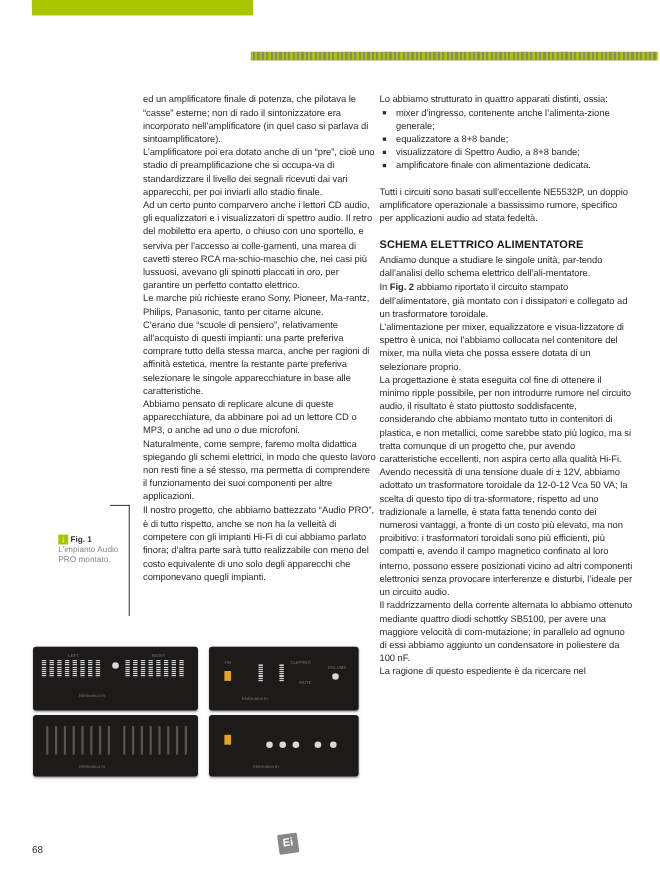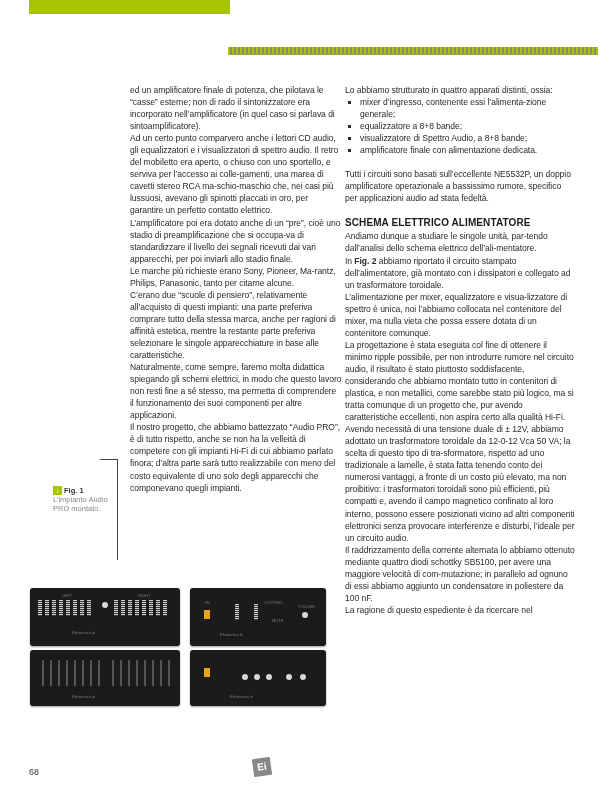--- a/index.html
+++ b/index.html
@@ -37,43 +37,44 @@
           color:#fff; font-weight:bold; font-size:10px; line-height:18px; text-align:center; border-radius:1px; }
 </style>
 </head>
 <body>
 
 <div class="green-block"></div>
 <div class="stripe-bar"></div>
 
 <div class="col col-left">
   <p>ed un amplificatore finale di potenza, che pilotava le “casse” esterne; non di rado il sintonizzatore era incorporato nell’amplificatore (in quel caso si parlava di sintoamplificatore).</p>
+  <p>L’amplificatore poi era dotato anche di un “pre”, cioè uno stadio di preamplificazione che si occupa-va di standardizzare il livello dei segnali ricevuti dai vari apparecchi, per poi inviarli allo stadio finale.</p>
   <p>Ad un certo punto comparvero anche i lettori CD audio, gli equalizzatori e i visualizzatori di spettro audio. Il retro del mobiletto era aperto, o chiuso con uno sportello, e serviva per l’accesso ai colle-gamenti, una marea di cavetti stereo RCA ma-schio-maschio che, nei casi più lussuosi, avevano gli spinotti placcati in oro, per garantire un perfetto contatto elettrico.</p>
-  <p>L’amplificatore poi era dotato anche di un “pre”, cioè uno stadio di preamplificazione che si occupa-va di standardizzare il livello dei segnali ricevuti dai vari apparecchi, per poi inviarli allo stadio finale.</p>
   <p>Le marche più richieste erano Sony, Pioneer, Ma-rantz, Philips, Panasonic, tanto per citarne alcune.</p>
   <p>C’erano due “scuole di pensiero”, relativamente all’acquisto di questi impianti: una parte preferiva comprare tutto della stessa marca, anche per ragioni di affinità estetica, mentre la restante parte preferiva selezionare le singole apparecchiature in base alle caratteristiche.</p>
+  <p>Abbiamo pensato di replicare alcune di queste apparecchiature, da abbinare poi ad un lettore CD o MP3, o anche ad uno o due microfoni.</p>
   <p>Naturalmente, come sempre, faremo molta didattica spiegando gli schemi elettrici, in modo che questo lavoro non resti fine a sé stesso, ma permetta di comprendere il funzionamento dei suoi componenti per altre applicazioni.</p>
   <p>Il nostro progetto, che abbiamo battezzato “Audio PRO”, è di tutto rispetto, anche se non ha la velleità di competere con gli impianti Hi-Fi di cui abbiamo parlato finora; d’altra parte sarà tutto realizzabile con meno del costo equivalente di uno solo degli apparecchi che componevano quegli impianti.</p>
 </div>
 
 <div class="col col-right">
   <p>Lo abbiamo strutturato in quattro apparati distinti, ossia:</p>
   <ul class="bullets">
-    <li>mixer d’ingresso, contenente essi l’alimenta-zione generale;</li>
+    <li>mixer d’ingresso, contenente anche l’alimenta-zione generale;</li>
     <li>equalizzatore a 8+8 bande;</li>
     <li>visualizzatore di Spettro Audio, a 8+8 bande;</li>
     <li>amplificatore finale con alimentazione dedicata.</li>
   </ul>
   <div class="gap"></div>
   <p>Tutti i circuiti sono basati sull’eccellente NE5532P, un doppio amplificatore operazionale a bassissimo rumore, specifico per applicazioni audio ad stata fedeltà.</p>
   <div class="gap"></div>
   <h2 class="heading">SCHEMA ELETTRICO ALIMENTATORE</h2>
   <p>Andiamo dunque a studiare le singole unità, par-tendo dall’analisi dello schema elettrico dell’ali-mentatore.</p>
   <p><span>In </span><b>Fig. 2</b><span> abbiamo riportato il circuito stampato dell’alimentatore, già montato con i dissipatori e collegato ad un trasformatore toroidale.</span></p>
-  <p>L’alimentazione per mixer, equalizzatore e visua-lizzatore di spettro è unica, noi l’abbiamo collocata nel contenitore del mixer, ma nulla vieta che possa essere dotata di un contenitore comunque.</p>
+  <p>L’alimentazione per mixer, equalizzatore e visua-lizzatore di spettro è unica, noi l’abbiamo collocata nel contenitore del mixer, ma nulla vieta che possa essere dotata di un selezionare proprio.</p>
   <p>La progettazione è stata eseguita col fine di ottenere il minimo ripple possibile, per non introdurre rumore nel circuito audio, il risultato è stato piuttosto soddisfacente, considerando che abbiamo montato tutto in contenitori di plastica, e non metallici, come sarebbe stato più logico, ma si tratta comunque di un progetto che, pur avendo caratteristiche eccellenti, non aspira certo alla qualità Hi-Fi.</p>
   <p>Avendo necessità di una tensione duale di ± 12V, abbiamo adottato un trasformatore toroidale da 12-0-12 Vca 50 VA; la scelta di questo tipo di tra-sformatore, rispetto ad uno tradizionale a lamelle, è stata fatta tenendo conto dei numerosi vantaggi, a fronte di un costo più elevato, ma non proibitivo: i trasformatori toroidali sono più efficienti, più compatti e, avendo il campo magnetico confinato al loro interno, possono essere posizionati vicino ad altri componenti elettronici senza provocare interferenze e disturbi, l’ideale per un circuito audio.</p>
   <p>Il raddrizzamento della corrente alternata lo abbiamo ottenuto mediante quattro diodi schottky SB5100, per avere una maggiore velocità di com-mutazione; in parallelo ad ognuno di essi abbiamo aggiunto un condensatore in poliestere da 100 nF.</p>
   <p>La ragione di questo espediente è da ricercare nel</p>
 </div>
 
 <div class="leader-h"></div>
 <div class="leader-v"></div>
 <div class="caption">
   <span class="arrow">↓</span><span class="fig">Fig. 1</span><br>

